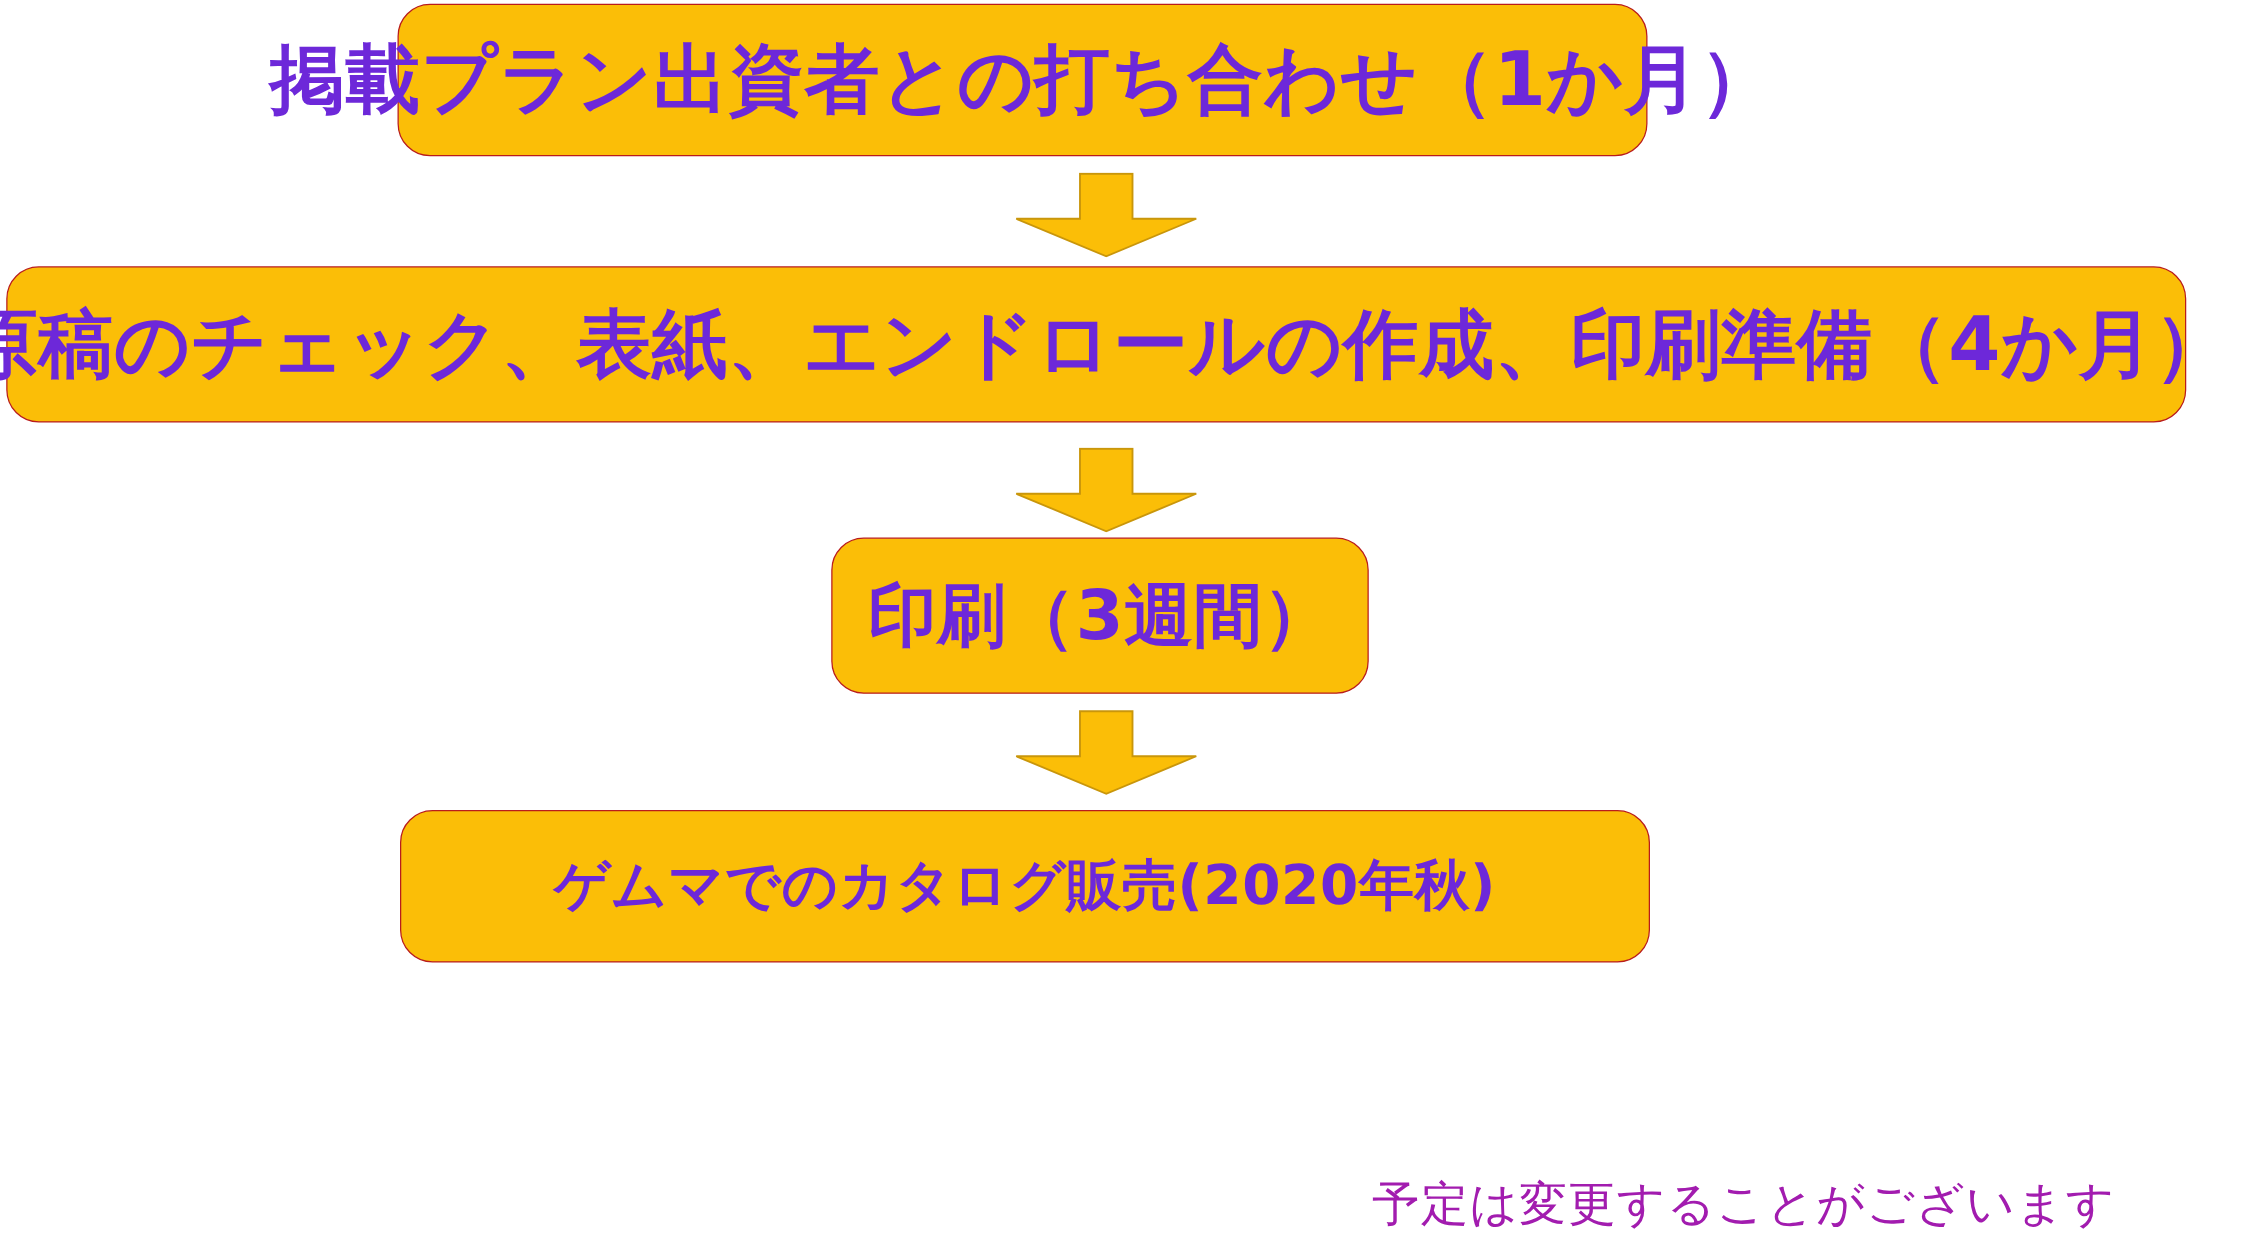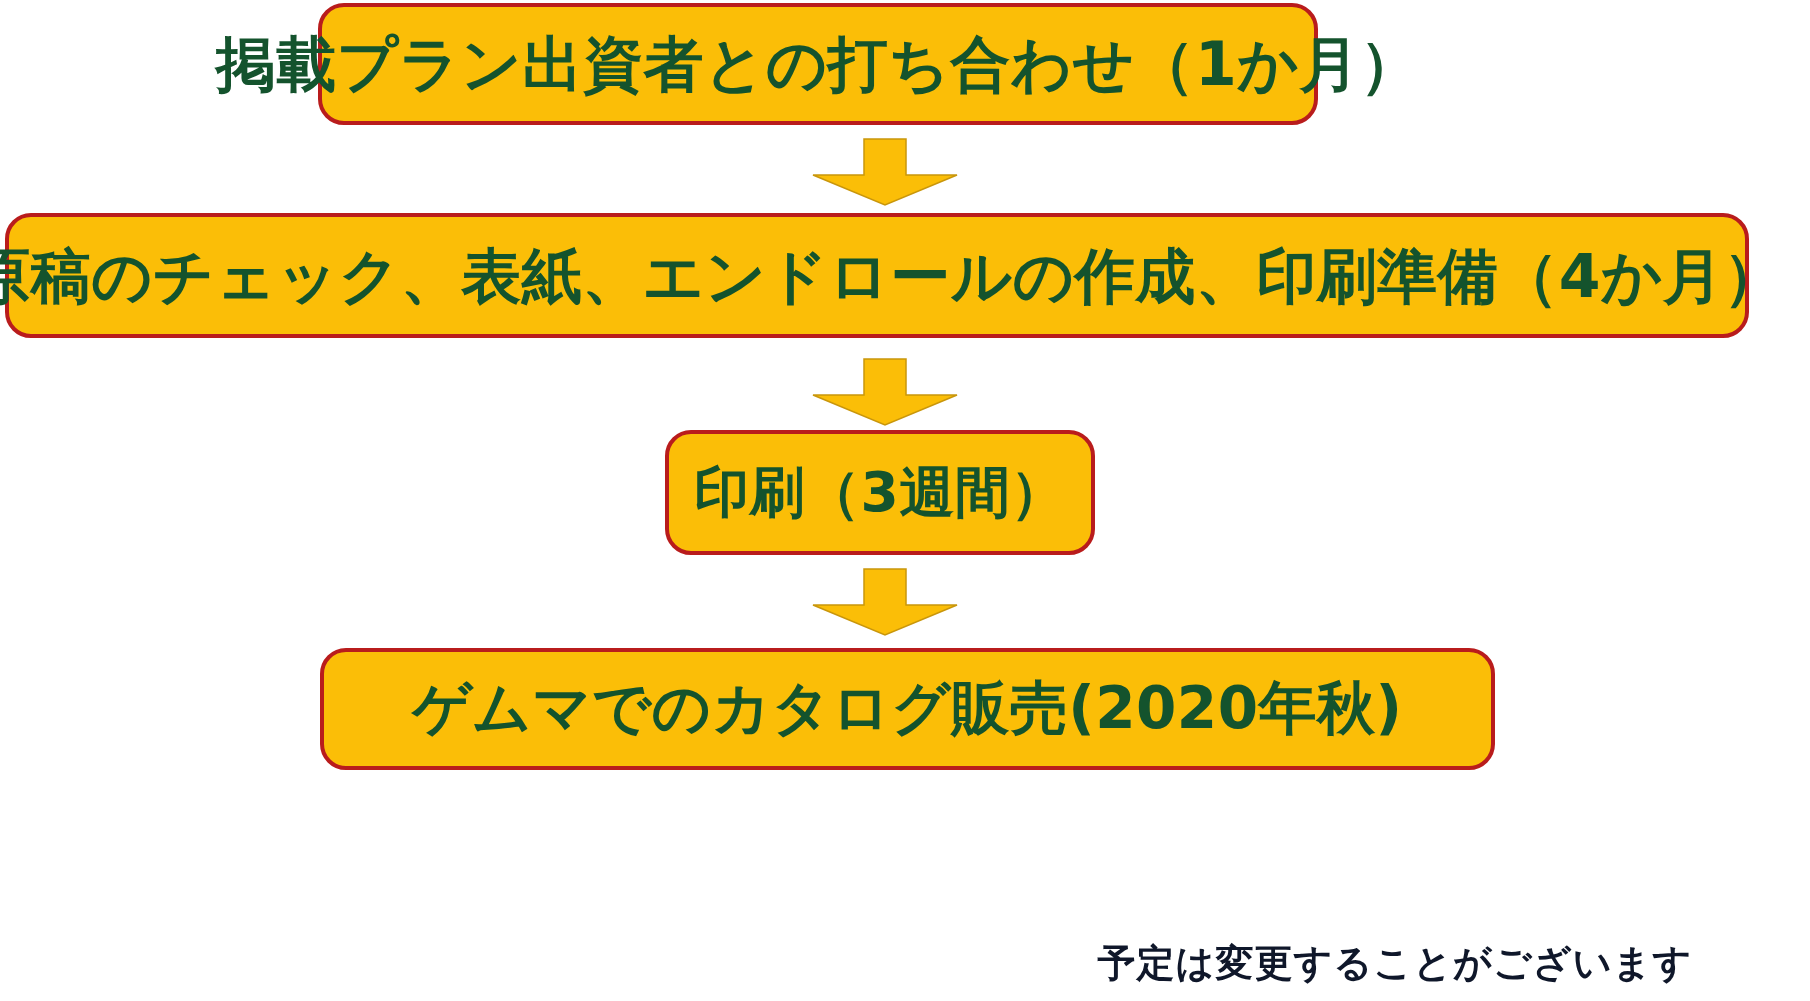--- a/index.html
+++ b/index.html
@@ -14,61 +14,61 @@
     position: relative;
     width: 1810px;
     height: 1001px;
     background: #ffffff;
     overflow: hidden;
   }
   .node {
     position: absolute;
     box-sizing: border-box;
     background: #FBBE07;
-    border: 4px solid #b91c1c;
+    border: 1px solid #b91c1c;
     border-radius: 26px;
     display: flex;
     align-items: center;
     justify-content: center;
-    color: #14532d;
+    color: #6d28d9;
     font-weight: bold;
     letter-spacing: 0.5px;
     line-height: 1.1;
     text-align: center;
     white-space: nowrap;
     font-family: "DejaVu Sans", "Liberation Sans", sans-serif;
   }
   .node-label {
     display: block;
   }
 
   
   #node-1 { left: 318px;  top: 3px;   width: 1000px; height: 122px; font-size: 60px; }
   #node-2 { left: 5px;    top: 213px; width: 1744px; height: 125px; font-size: 60px; }
   #node-3 { left: 665px;  top: 430px; width: 430px;  height: 125px; font-size: 55px; }
-  #node-4 { left: 320px;  top: 648px; width: 1175px; height: 122px; font-size: 58px; }
+  #node-4 { left: 320px;  top: 648px; width: 1000px; height: 122px; font-size: 44px; }
 
   
   .arrow {
     position: absolute;
     display: block;
   }
   #arrow-1 { left: 812px; top: 138px; width: 146px; height: 68px; }
   #arrow-2 { left: 812px; top: 358px; width: 146px; height: 68px; }
   #arrow-3 { left: 812px; top: 568px; width: 146px; height: 68px; }
 
   .note {
     position: absolute;
     left: 1000px;
     top: 938px;
     width: 790px;
     text-align: center;
     font-size: 38px;
-    font-weight: bold;
-    color: #0f172a;
+    font-weight: normal;
+    color: #a21caf;
     letter-spacing: 1px;
     white-space: nowrap;
     font-family: "DejaVu Sans", "Liberation Sans", sans-serif;
   }
 </style>
 </head>
 <body>
 
 <div id="canvas">
 

